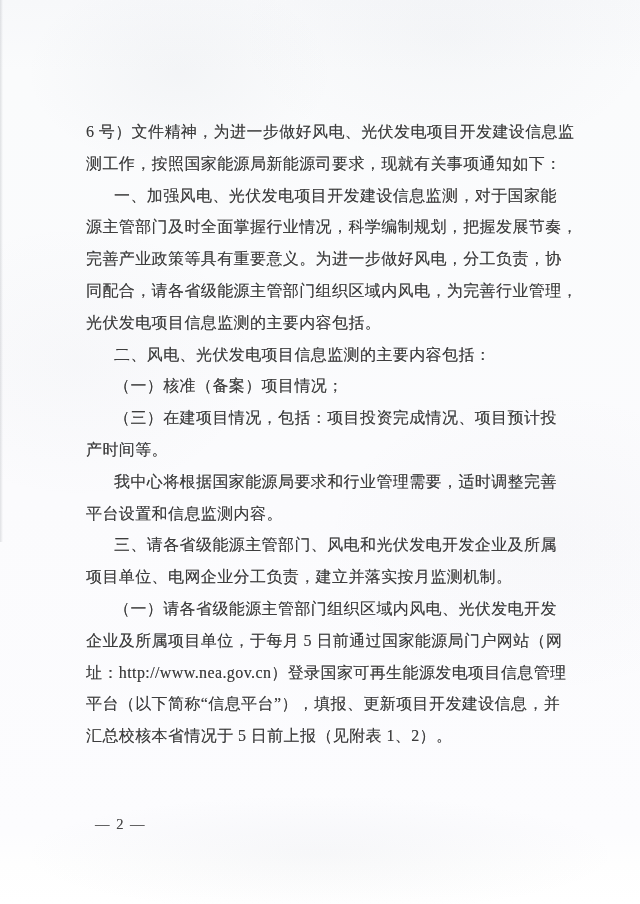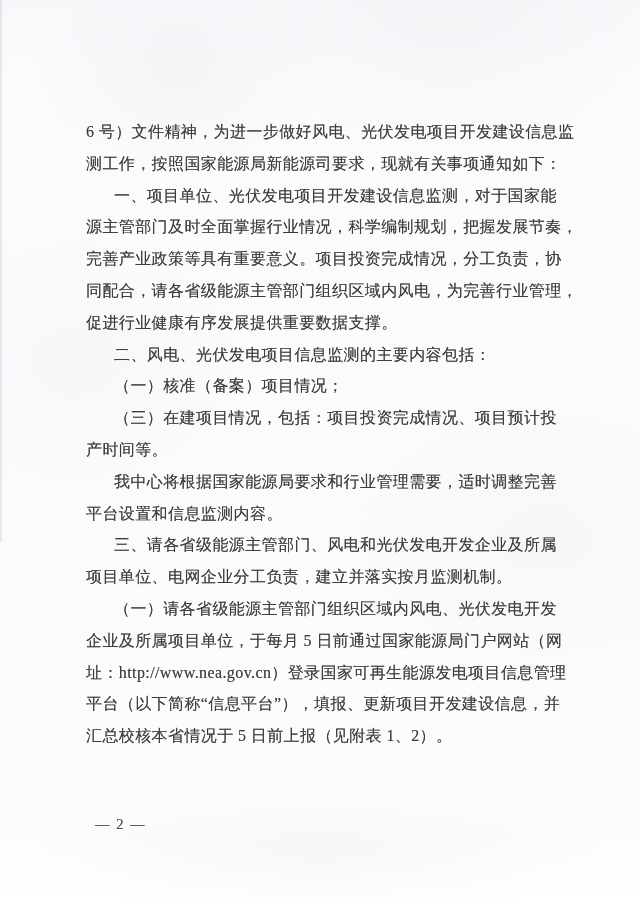--- a/index.html
+++ b/index.html
@@ -81,25 +81,25 @@
 </head>
 <body>
 
 <div class="scan-surface"></div>
 <div class="scan-noise"></div>
 <div class="scan-edge-left"></div>
 
 <div class="doc-body">
     <div class="line">6 号）文件精神，为进一步做好风电、光伏发电项目开发建设信息监</div>
     <div class="line">测工作，按照国家能源局新能源司要求，现就有关事项通知如下：</div>
-    <div class="line indent">一、项目单位、光伏发电项目开发建设信息监测，对于国家能</div>
+    <div class="line indent">一、加强风电、光伏发电项目开发建设信息监测，对于国家能</div>
     <div class="line">源主管部门及时全面掌握行业情况，科学编制规划，把握发展节奏，</div>
-    <div class="line">完善产业政策等具有重要意义。项目投资完成情况，分工负责，协</div>
+    <div class="line">完善产业政策等具有重要意义。为进一步做好风电，分工负责，协</div>
     <div class="line">同配合，请各省级能源主管部门组织区域内风电，为完善行业管理，</div>
-    <div class="line">促进行业健康有序发展提供重要数据支撑。</div>
+    <div class="line">光伏发电项目信息监测的主要内容包括。</div>
     <div class="line indent">二、风电、光伏发电项目信息监测的主要内容包括：</div>
     <div class="line indent">（一）核准（备案）项目情况；</div>
     <div class="line indent">（三）在建项目情况，包括：项目投资完成情况、项目预计投</div>
     <div class="line">产时间等。</div>
     <div class="line indent">我中心将根据国家能源局要求和行业管理需要，适时调整完善</div>
     <div class="line">平台设置和信息监测内容。</div>
     <div class="line indent">三、请各省级能源主管部门、风电和光伏发电开发企业及所属</div>
     <div class="line">项目单位、电网企业分工负责，建立并落实按月监测机制。</div>
     <div class="line indent">（一）请各省级能源主管部门组织区域内风电、光伏发电开发</div>
     <div class="line">企业及所属项目单位，于每月 5 日前通过国家能源局门户网站（网</div>

